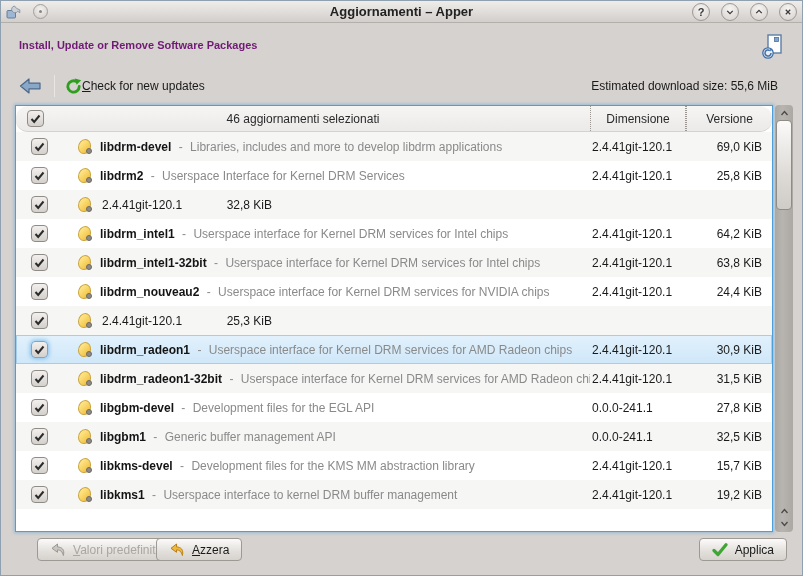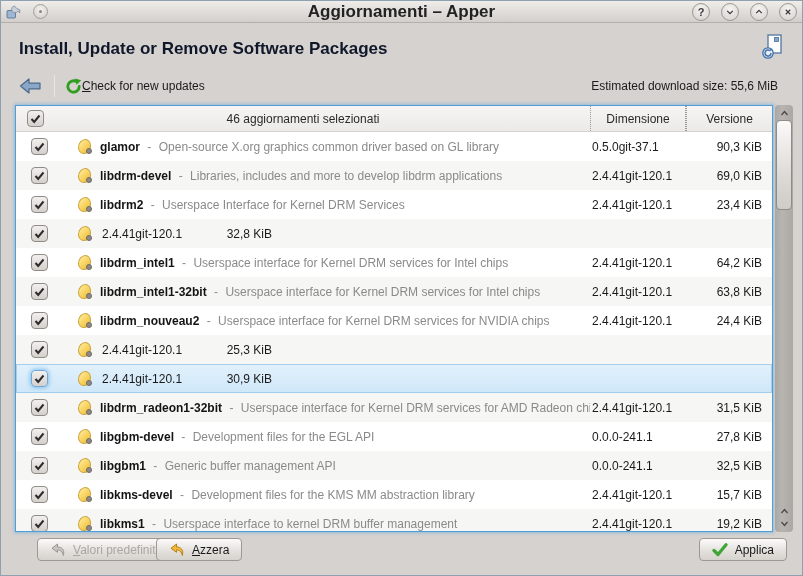--- a/index.html
+++ b/index.html
@@ -14,58 +14,58 @@
   }
   
   .titlebar{
     position:absolute;left:0;top:0;right:0;height:22px;
     background:linear-gradient(#efedea,#d2cecb);
     border-bottom:1px solid #b3afab;
     display:flex;align-items:center;
   }
   .tb-title{
     position:absolute;left:0;right:0;text-align:center;
-    font-weight:bold;font-size:17px;color:#222;pointer-events:none;
+    font-weight:bold;font-size:13px;color:#222;pointer-events:none;
   }
   .app-icon{margin-left:5px;display:inline-flex;}
   .pin-btn{
     margin-left:12px;width:15px;height:15px;border-radius:50%;
     background:radial-gradient(circle at 50% 35%,#f4f2f0,#cfccc8);
     border:1px solid #a39f9b;display:inline-flex;align-items:center;justify-content:center;
   }
   .pin-btn .dot{width:3px;height:3px;border-radius:50%;background:#8a8682;}
   .tb-right{position:absolute;right:5px;top:2px;display:flex;gap:11px;}
   .tb-btn{
     width:18px;height:18px;border-radius:50%;
     background:radial-gradient(circle at 50% 30%,#f6f4f2,#d4d0cd);
     border:1px solid #9d9995;color:#3a3a3a;
     display:inline-flex;align-items:center;justify-content:center;
     font-size:11px;font-weight:bold;line-height:1;
   }
   
   .header-band{position:absolute;left:0;top:22px;right:0;height:48px;}
-  .page-title{position:absolute;left:18px;top:16px;font-weight:bold;font-size:17px;color:#0f172a;}
+  .page-title{position:absolute;left:18px;top:16px;font-weight:bold;font-size:11px;color:#701a75;}
   .updates-icon{position:absolute;right:16px;top:10px;}
   
   .toolbar{position:absolute;left:0;top:70px;right:0;height:30px;display:flex;align-items:center;}
   .back-btn{margin-left:18px;display:inline-flex;align-items:center;}
   .tsep{width:1px;height:22px;background:#bcb8b4;border-right:1px solid #e8e6e3;margin:0 10px 0 12px;}
   .refresh-btn{display:inline-flex;align-items:center;cursor:default;}
   .dl-size{position:absolute;right:24px;color:#1a1a1a;}
   
   .table-frame{
     position:absolute;left:14px;top:104px;width:758px;height:427px;
     background:#fff;border:1px solid #4f9ed7;
     box-shadow:0 0 3px 1px rgba(95,165,220,.55);
     overflow:hidden;
   }
   .thead{
     display:flex;height:26px;align-items:stretch;
     background:linear-gradient(#f6f5f4,#eceae8);
-    border-bottom:1px solid #d5d2cf;color:#2a2a2a;
+    border-bottom:1px solid #d5d2cf;color:#2a2a2a;border-radius:12px;
   }
   .th{display:flex;align-items:center;justify-content:center;}
   .th-main{flex:1;position:relative;}
   .th-main .checkbox{position:absolute;left:11px;top:4px;}
   .th-version{width:86px;border-left:1px dotted #9a9692;}
   .th-size{width:96px;border-left:1px dotted #9a9692;border-right:1px dotted #9a9692;}
   .tbody{position:relative;}
   .row{display:flex;align-items:center;height:29px;background:#fff;}
   .row.alt{background:#f6f6f5;}
   .row.selected{
@@ -196,133 +196,116 @@
           <svg width="11" height="10" viewBox="0 0 11 10">
               <path d="M1.5 5 L4.2 8 L9.5 1.5" fill="none" stroke="#2b2b2b" stroke-width="2"></path>
             </svg>
         </span>
         <span class="th-label">46 aggiornamenti selezionati</span>
       </div>
       <div class="th th-size">Dimensione</div>
       <div class="th th-version">Versione</div>
     </div>
     <div class="tbody">
+
+  <div class="row alt">
+    <span class="cell-check">
+      <span class="checkbox">
+        <svg width="11" height="10" viewBox="0 0 11 10">
+                <path d="M1.5 5 L4.2 8 L9.5 1.5" fill="none" stroke="#2b2b2b" stroke-width="2"></path>
+              </svg>
+      </span>
+    </span>
+    <span class="pkg-icon"></span>
+    <span class="pkg-text">
+      <span class="pkg-name">libdrm-devel</span>
+      <span class="pkg-sep">-</span>
+      <span class="pkg-desc">Libraries, includes and more to develop libdrm applications</span>
+    </span>
+    <span class="col-version">2.4.41git-120.1</span>
+    <span class="col-size">69,0 KiB</span>
+  </div>
+
   <div class="row">
     <span class="cell-check">
       <span class="checkbox">
         <svg width="11" height="10" viewBox="0 0 11 10">
                 <path d="M1.5 5 L4.2 8 L9.5 1.5" fill="none" stroke="#2b2b2b" stroke-width="2"></path>
               </svg>
       </span>
     </span>
     <span class="pkg-icon"></span>
     <span class="pkg-text">
-      <span class="pkg-name">glamor</span>
-      <span class="pkg-sep">-</span>
-      <span class="pkg-desc">Open-source X.org graphics common driver based on GL library</span>
-    </span>
-    <span class="col-version">0.5.0git-37.1</span>
-    <span class="col-size">90,3 KiB</span>
-  </div>
-
-  <div class="row alt">
-    <span class="cell-check">
-      <span class="checkbox">
-        <svg width="11" height="10" viewBox="0 0 11 10">
-                <path d="M1.5 5 L4.2 8 L9.5 1.5" fill="none" stroke="#2b2b2b" stroke-width="2"></path>
-              </svg>
-      </span>
-    </span>
-    <span class="pkg-icon"></span>
-    <span class="pkg-text">
-      <span class="pkg-name">libdrm-devel</span>
-      <span class="pkg-sep">-</span>
-      <span class="pkg-desc">Libraries, includes and more to develop libdrm applications</span>
-    </span>
-    <span class="col-version">2.4.41git-120.1</span>
-    <span class="col-size">69,0 KiB</span>
+      <span class="pkg-name">libdrm2</span>
+      <span class="pkg-sep">-</span>
+      <span class="pkg-desc">Userspace Interface for Kernel DRM Services</span>
+    </span>
+    <span class="col-version">2.4.41git-120.1</span>
+    <span class="col-size">25,8 KiB</span>
+  </div>
+
+  <div class="row alt">
+    <span class="cell-check">
+      <span class="checkbox">
+        <svg width="11" height="10" viewBox="0 0 11 10">
+                <path d="M1.5 5 L4.2 8 L9.5 1.5" fill="none" stroke="#2b2b2b" stroke-width="2"></path>
+              </svg>
+      </span>
+    </span>
+    <span class="pkg-icon"></span>
+    <span class="col-version">2.4.41git-120.1</span>
+    <span class="col-size">32,8 KiB</span>
   </div>
 
   <div class="row">
     <span class="cell-check">
       <span class="checkbox">
         <svg width="11" height="10" viewBox="0 0 11 10">
                 <path d="M1.5 5 L4.2 8 L9.5 1.5" fill="none" stroke="#2b2b2b" stroke-width="2"></path>
               </svg>
       </span>
     </span>
     <span class="pkg-icon"></span>
     <span class="pkg-text">
-      <span class="pkg-name">libdrm2</span>
-      <span class="pkg-sep">-</span>
-      <span class="pkg-desc">Userspace Interface for Kernel DRM Services</span>
-    </span>
-    <span class="col-version">2.4.41git-120.1</span>
-    <span class="col-size">23,4 KiB</span>
-  </div>
-
-  <div class="row alt">
-    <span class="cell-check">
-      <span class="checkbox">
-        <svg width="11" height="10" viewBox="0 0 11 10">
-                <path d="M1.5 5 L4.2 8 L9.5 1.5" fill="none" stroke="#2b2b2b" stroke-width="2"></path>
-              </svg>
-      </span>
-    </span>
-    <span class="pkg-icon"></span>
-    <span class="col-version">2.4.41git-120.1</span>
-    <span class="col-size">32,8 KiB</span>
+      <span class="pkg-name">libdrm_intel1</span>
+      <span class="pkg-sep">-</span>
+      <span class="pkg-desc">Userspace interface for Kernel DRM services for Intel chips</span>
+    </span>
+    <span class="col-version">2.4.41git-120.1</span>
+    <span class="col-size">64,2 KiB</span>
+  </div>
+
+  <div class="row alt">
+    <span class="cell-check">
+      <span class="checkbox">
+        <svg width="11" height="10" viewBox="0 0 11 10">
+                <path d="M1.5 5 L4.2 8 L9.5 1.5" fill="none" stroke="#2b2b2b" stroke-width="2"></path>
+              </svg>
+      </span>
+    </span>
+    <span class="pkg-icon"></span>
+    <span class="pkg-text">
+      <span class="pkg-name">libdrm_intel1-32bit</span>
+      <span class="pkg-sep">-</span>
+      <span class="pkg-desc">Userspace interface for Kernel DRM services for Intel chips</span>
+    </span>
+    <span class="col-version">2.4.41git-120.1</span>
+    <span class="col-size">63,8 KiB</span>
   </div>
 
   <div class="row">
     <span class="cell-check">
       <span class="checkbox">
         <svg width="11" height="10" viewBox="0 0 11 10">
                 <path d="M1.5 5 L4.2 8 L9.5 1.5" fill="none" stroke="#2b2b2b" stroke-width="2"></path>
               </svg>
       </span>
     </span>
     <span class="pkg-icon"></span>
     <span class="pkg-text">
-      <span class="pkg-name">libdrm_intel1</span>
-      <span class="pkg-sep">-</span>
-      <span class="pkg-desc">Userspace interface for Kernel DRM services for Intel chips</span>
-    </span>
-    <span class="col-version">2.4.41git-120.1</span>
-    <span class="col-size">64,2 KiB</span>
-  </div>
-
-  <div class="row alt">
-    <span class="cell-check">
-      <span class="checkbox">
-        <svg width="11" height="10" viewBox="0 0 11 10">
-                <path d="M1.5 5 L4.2 8 L9.5 1.5" fill="none" stroke="#2b2b2b" stroke-width="2"></path>
-              </svg>
-      </span>
-    </span>
-    <span class="pkg-icon"></span>
-    <span class="pkg-text">
-      <span class="pkg-name">libdrm_intel1-32bit</span>
-      <span class="pkg-sep">-</span>
-      <span class="pkg-desc">Userspace interface for Kernel DRM services for Intel chips</span>
-    </span>
-    <span class="col-version">2.4.41git-120.1</span>
-    <span class="col-size">63,8 KiB</span>
-  </div>
-
-  <div class="row">
-    <span class="cell-check">
-      <span class="checkbox">
-        <svg width="11" height="10" viewBox="0 0 11 10">
-                <path d="M1.5 5 L4.2 8 L9.5 1.5" fill="none" stroke="#2b2b2b" stroke-width="2"></path>
-              </svg>
-      </span>
-    </span>
-    <span class="pkg-icon"></span>
-    <span class="pkg-text">
       <span class="pkg-name">libdrm_nouveau2</span>
       <span class="pkg-sep">-</span>
       <span class="pkg-desc">Userspace interface for Kernel DRM services for NVIDIA chips</span>
     </span>
     <span class="col-version">2.4.41git-120.1</span>
     <span class="col-size">24,4 KiB</span>
   </div>
 
   <div class="row alt">
     <span class="cell-check">
@@ -339,20 +322,25 @@
 
   <div class="row selected">
     <span class="cell-check">
       <span class="checkbox">
         <svg width="11" height="10" viewBox="0 0 11 10">
                 <path d="M1.5 5 L4.2 8 L9.5 1.5" fill="none" stroke="#2b2b2b" stroke-width="2"></path>
               </svg>
       </span>
     </span>
     <span class="pkg-icon"></span>
+    <span class="pkg-text">
+      <span class="pkg-name">libdrm_radeon1</span>
+      <span class="pkg-sep">-</span>
+      <span class="pkg-desc">Userspace interface for Kernel DRM services for AMD Radeon chips</span>
+    </span>
     <span class="col-version">2.4.41git-120.1</span>
     <span class="col-size">30,9 KiB</span>
   </div>
 
   <div class="row alt">
     <span class="cell-check">
       <span class="checkbox">
         <svg width="11" height="10" viewBox="0 0 11 10">
                 <path d="M1.5 5 L4.2 8 L9.5 1.5" fill="none" stroke="#2b2b2b" stroke-width="2"></path>
               </svg>

